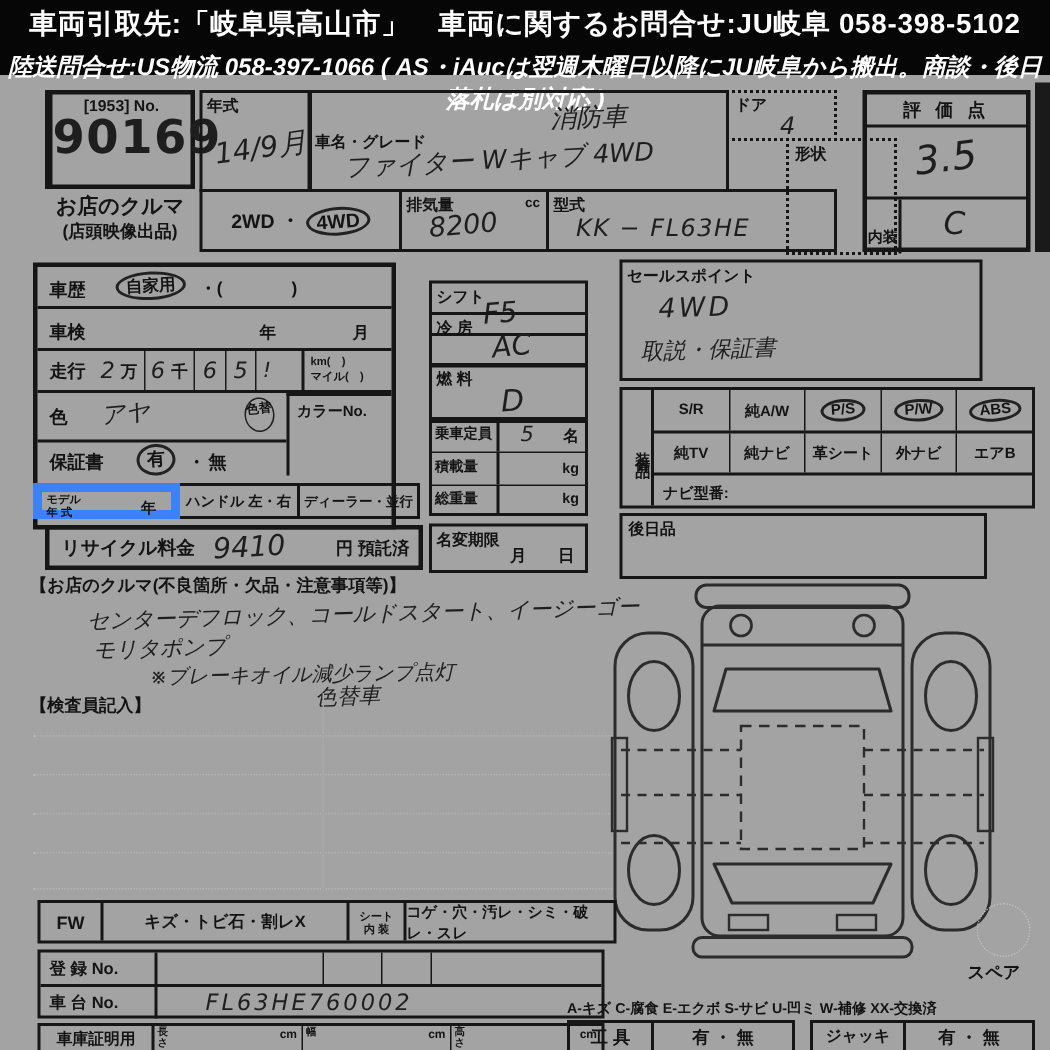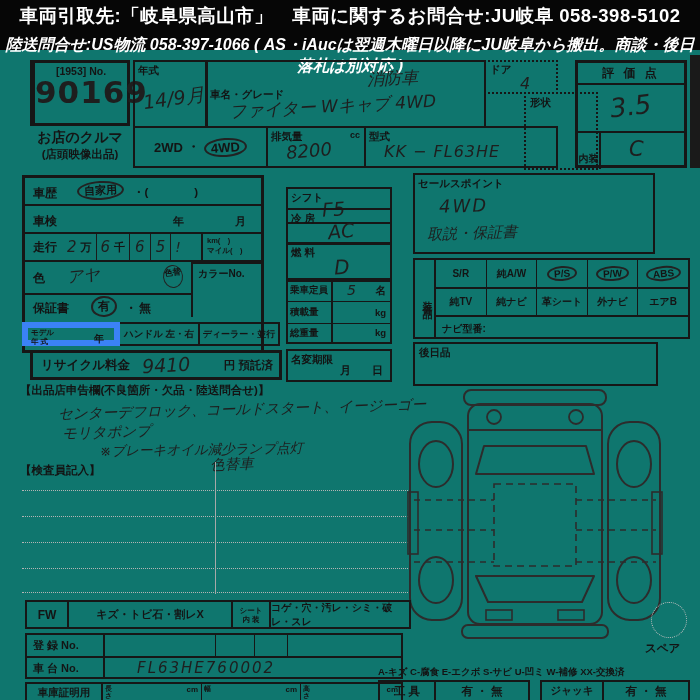--- a/index.html
+++ b/index.html
@@ -1,16 +1,16 @@
 <!DOCTYPE html>
 <html><head>
 <meta charset="utf-8">
 <style>
   html,body{margin:0;padding:0;background:#e8e8e8;}
-  #page{position:relative;width:700px;height:700px;background:#0f766e;overflow:hidden;
+  #page{position:relative;width:700px;height:700px;background:#a3a3a3;overflow:hidden;
         font-family:"Liberation Sans",sans-serif;color:#141414;}
   .abs{position:absolute;box-sizing:border-box;}
   .cell{position:absolute;box-sizing:border-box;border:2.5px solid #161616;background:transparent;}
   .lbl{position:absolute;font-weight:bold;color:#131313;white-space:nowrap;}
   .hw{position:absolute;font-family:"DejaVu Sans",sans-serif;font-style:italic;font-weight:500;
       color:#1e1e1e;white-space:nowrap;}
   .hwi{font-family:"DejaVu Sans",sans-serif;font-style:italic;font-weight:500;color:#1e1e1e;}
   .circ{display:inline-block;border:2px solid #222;border-radius:50%;padding:0 5px;}
   .dotline{position:absolute;height:0;border-top:1.5px dotted #b4b4b4;}
   .flexrow{display:flex;align-items:center;height:100%;}
@@ -245,21 +245,21 @@
   </div>
 
   <div class="cell" style="left:30px;top:350px;width:252px;height:30px;border-width:3px;">
     <div class="flexrow" style="padding-left:8px;">
       <span style="font-size:12.5px;font-weight:bold;">リサイクル料金</span>
       <span class="hwi" style="font-size:19px;margin-left:12px;transform:rotate(-3deg);">9410</span>
       <span style="font-size:11.5px;font-weight:bold;margin-left:auto;margin-right:6px;">円 預託済</span>
     </div>
   </div>
 
-  <div class="lbl" style="left:20px;top:383px;font-size:11.5px;">【出品店申告欄(不良箇所・欠品・陸送問合せ)】</div>
+  <div class="lbl" style="left:20px;top:383px;font-size:11.5px;">【お店のクルマ(不良箇所・欠品・注意事項等)】</div>
   <span class="hw" style="left:58px;top:400px;font-size:14.5px;transform:rotate(-1.5deg);">センターデフロック、コールドスタート、イージーゴー</span>
   <span class="hw" style="left:62px;top:423px;font-size:14.5px;transform:rotate(-2deg);">モリタポンプ</span>
   <span class="hw" style="left:100px;top:441px;font-size:13.5px;transform:rotate(-1deg);">※ブレーキオイル減少ランプ点灯</span>
   <span class="hw" style="left:210px;top:455px;font-size:14.5px;transform:rotate(-2deg);">色替車</span>
 
   <div class="lbl" style="left:20px;top:463px;font-size:11.5px;">【検査員記入】</div>
   <div class="dotline" style="left:22px;top:490px;width:386px;"></div>
   <div class="dotline" style="left:22px;top:516px;width:386px;"></div>
   <div class="dotline" style="left:22px;top:542px;width:386px;"></div>
   <div class="dotline" style="left:22px;top:568px;width:386px;"></div>

